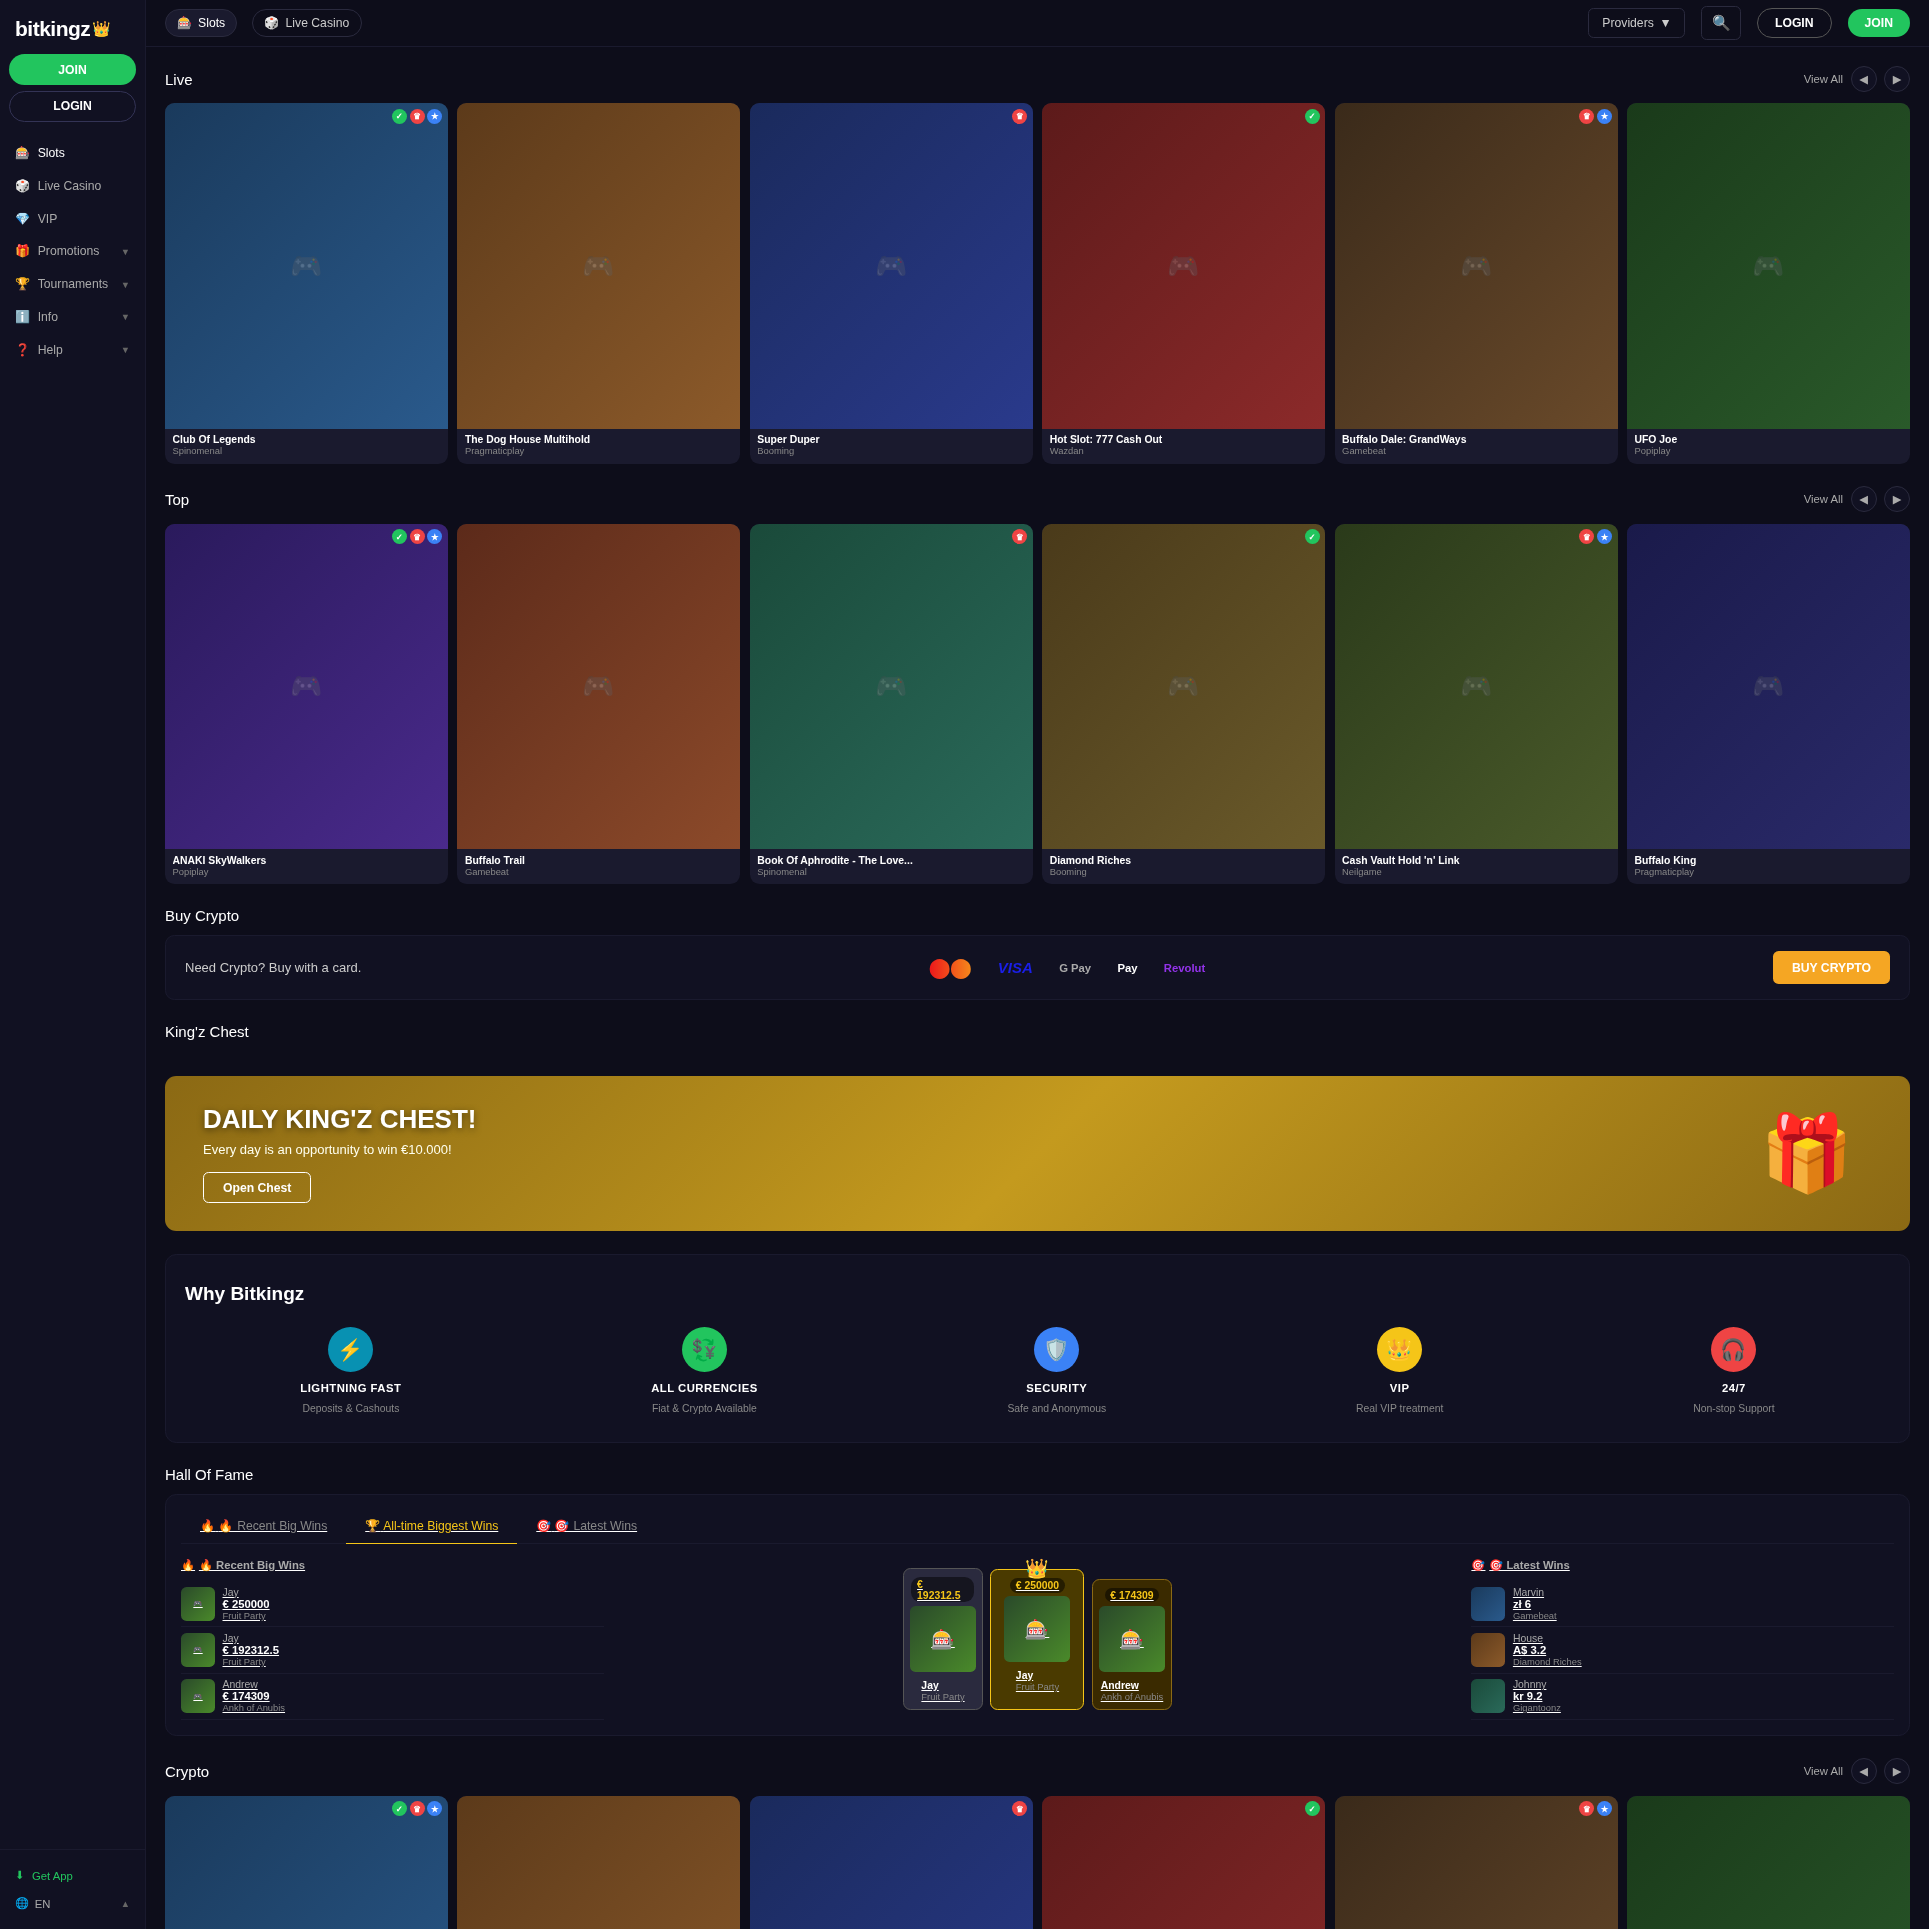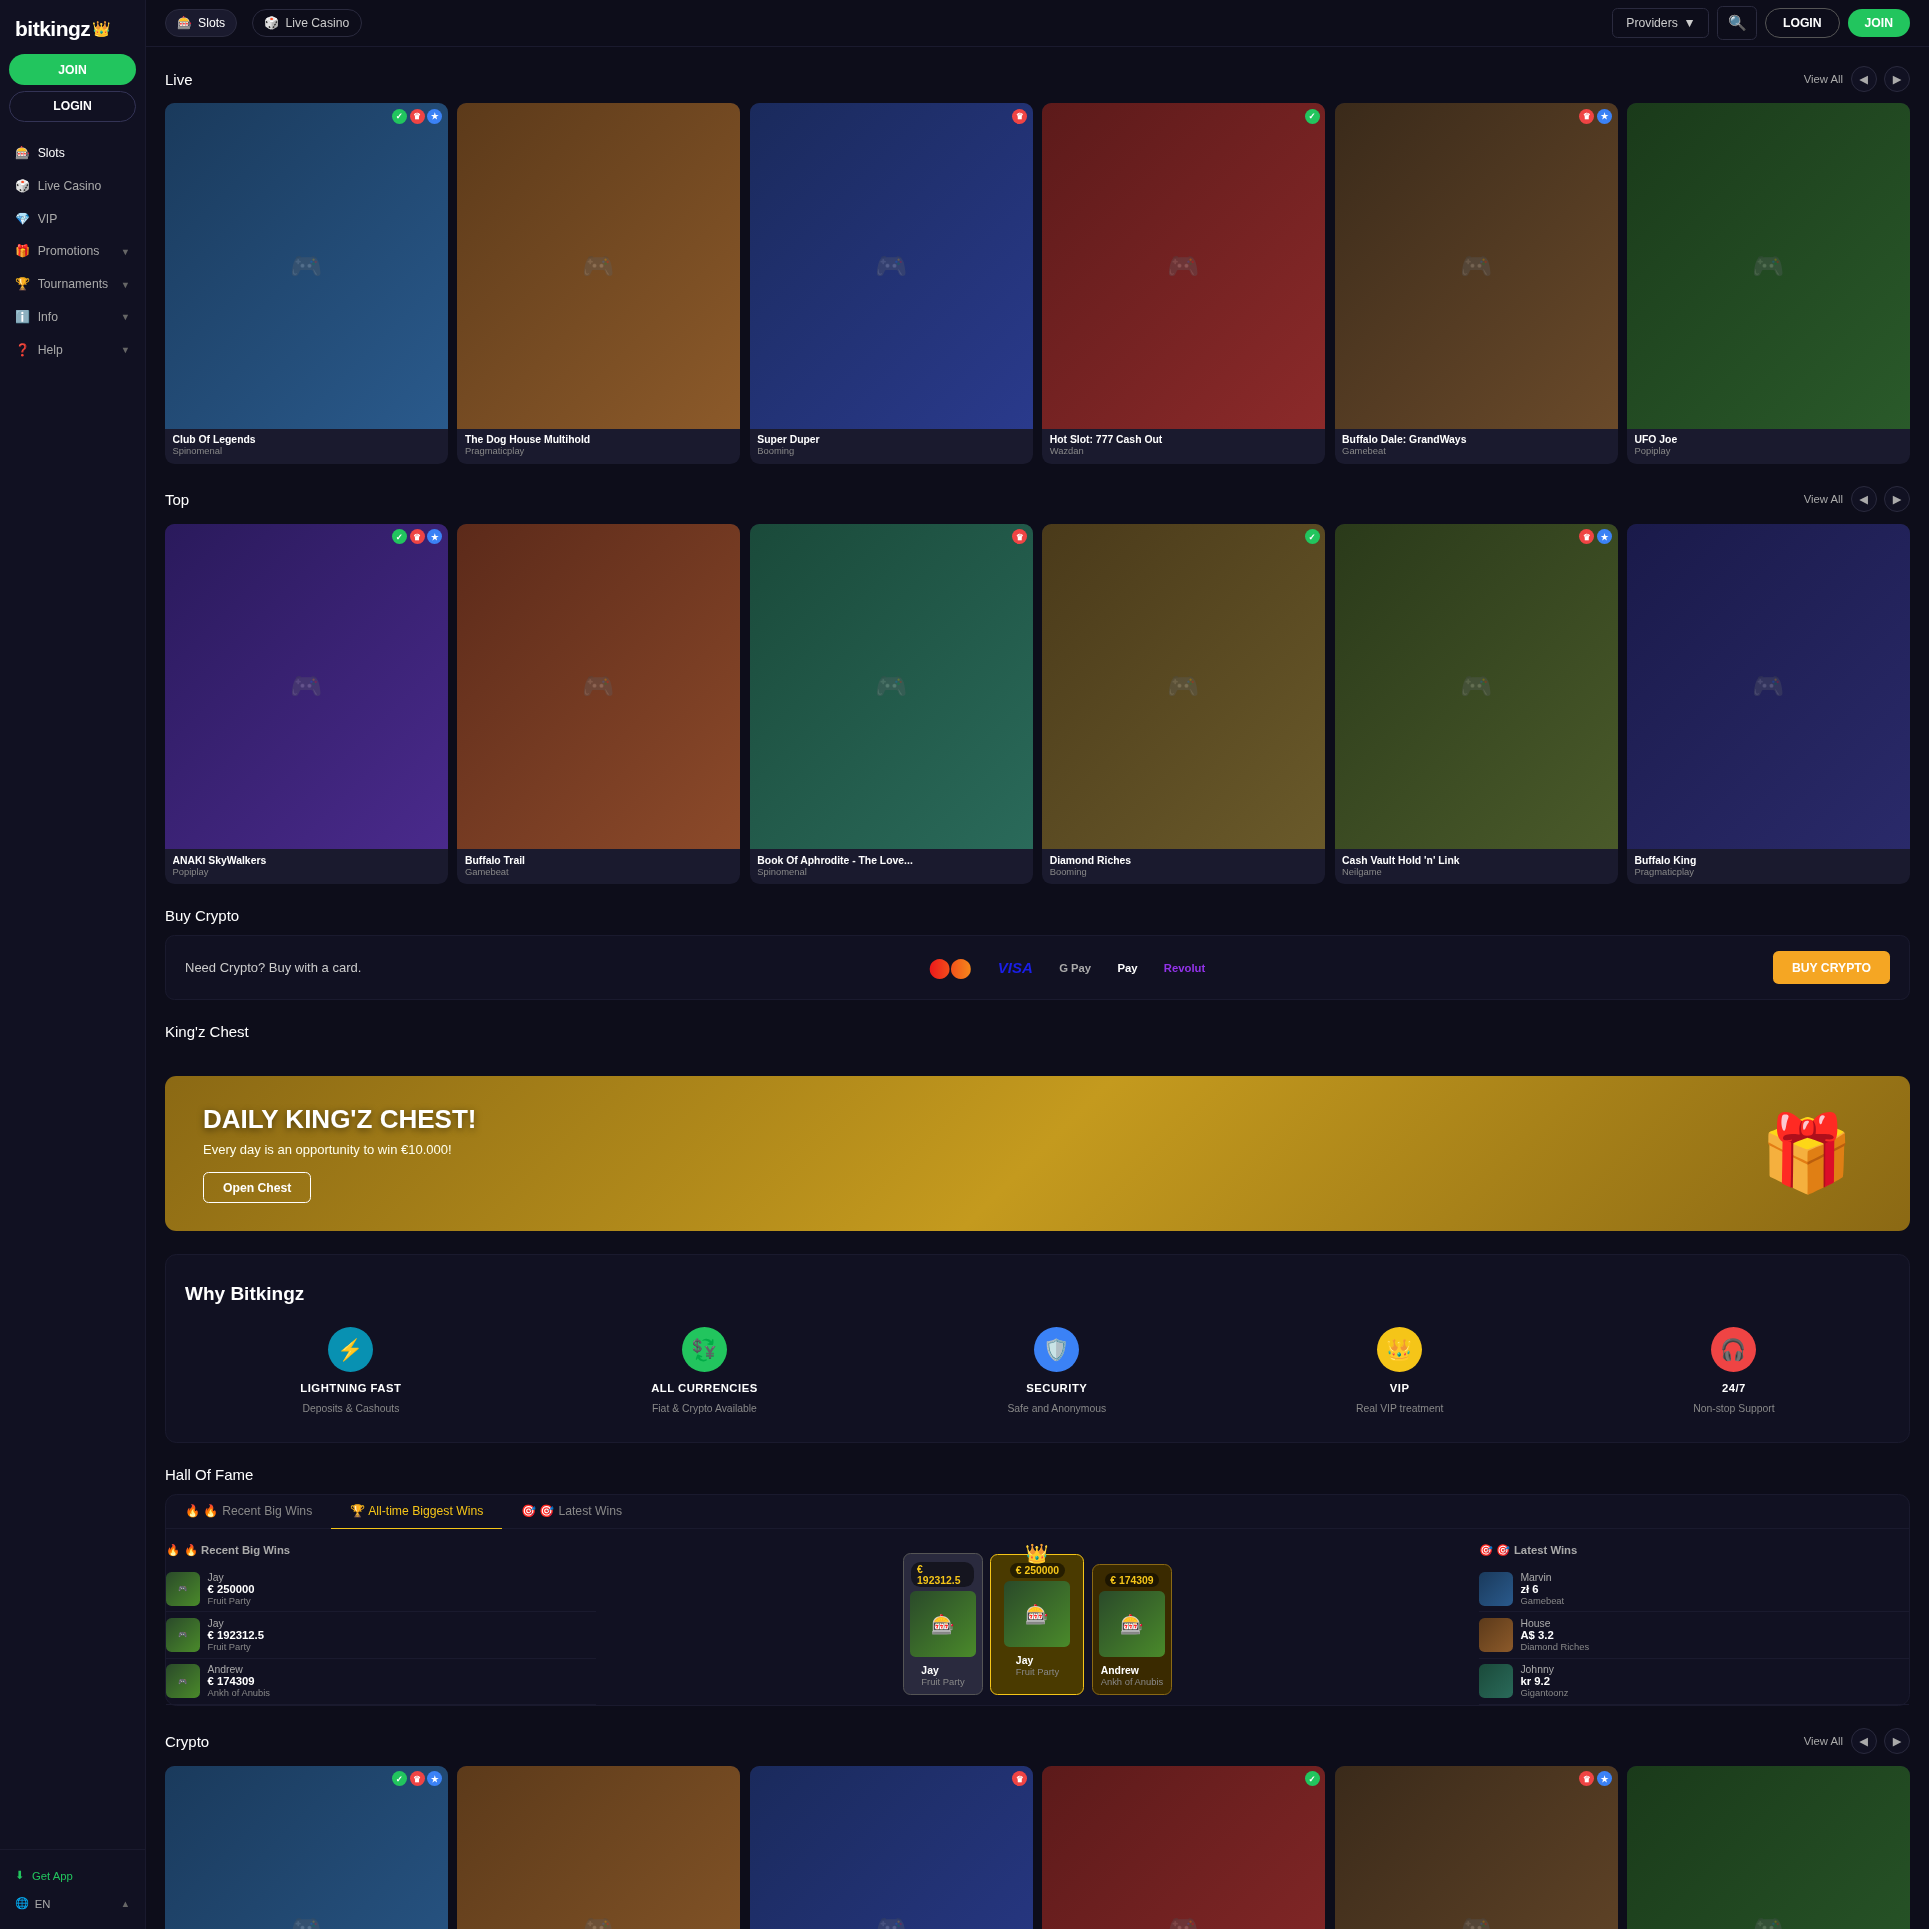--- a/index.html
+++ b/index.html
@@ -150,21 +150,21 @@
       font-size: 12.2px;
     }
     .tab-btn.active {
       background: #1a1a2e;
       color: #fff;
     }
     .topbar-right {
       margin-left: auto;
       display: flex;
       align-items: center;
-      gap: 8px;
+      gap: 16px;
     }
     .providers-btn {
       display: flex;
       align-items: center;
       gap: 5.6px;
       padding: 6.6px 13px;
       border: 0.9px solid #2a2a3e;
       border-radius: 5.6px;
       background: transparent;
       color: #ccc;
@@ -466,20 +466,22 @@
     }
 
     
     .hof-section {
       margin-bottom: 22.6px;
     }
     .hof-card {
       background: #111122;
       border: 0.9px solid #1a1a2e;
       border-radius: 11.3px;
+      padding: 15px;
+      text-decoration: underline;
     }
     .hof-tabs {
       display: flex;
       border-bottom: 0.9px solid #1a1a2e;
       margin-bottom: 15px;
       gap: 0;
     }
     .hof-tab {
       padding: 9.4px 19px;
       font-size: 12.2px;

